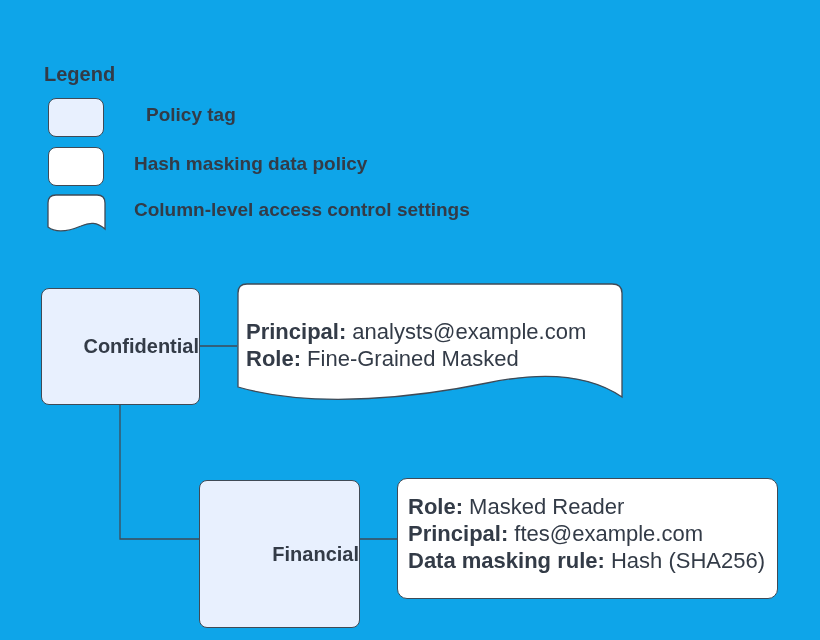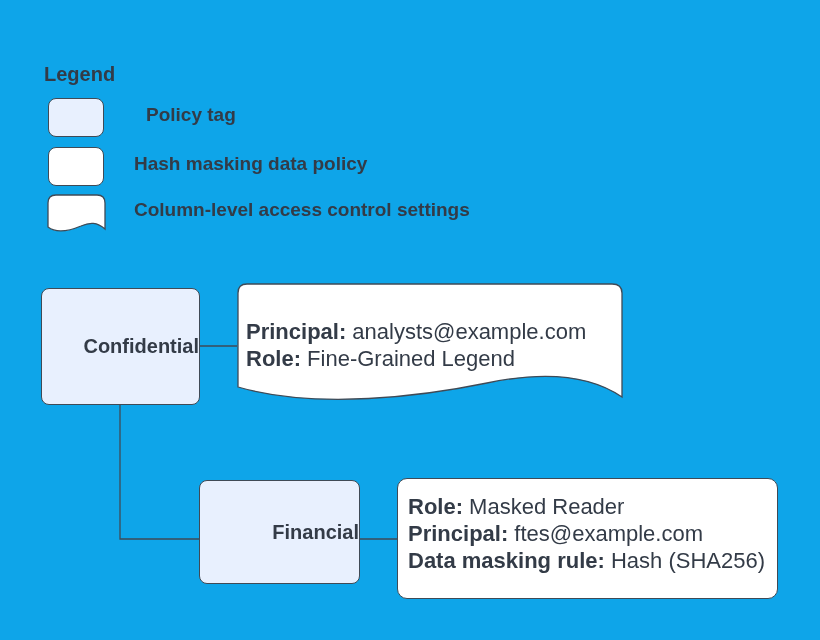--- a/index.html
+++ b/index.html
@@ -50,21 +50,21 @@
     border: 1.3px solid #3f4a56;
     border-radius: 8px;
     box-sizing: border-box;
     display: flex;
     align-items: center;
     justify-content: flex-end;
     font-size: 20px;
     font-weight: bold;
   }
   .node-confidential { left: 41px; top: 288px; width: 159px; height: 117px; }
-  .node-financial   { left: 199px; top: 480px; width: 161px; height: 104px; }
+  .node-financial   { left: 199px; top: 480px; width: 161px; height: 148px; }
 
   .policy-card {
     left: 397px; top: 478px;
     width: 381px; height: 121px;
     background: #ffffff;
     border: 1.3px solid #3f4a56;
     border-radius: 10px;
     box-sizing: border-box;
   }
 
@@ -104,21 +104,21 @@
 
   <div class="abs node node-confidential">
     <span>Confidential</span>
   </div>
 
   <svg class="abs doc-shape-svg" style="left:237px; top:283px;" width="386" height="126" viewBox="0 0 386 126">
     <path d="M 1 104 L 1 10 Q 1 1 10 1 L 375 1 Q 385 1 385 10 L 385 114 C 353 92 307 88 250 100 C 187 113 80 127 1 104 Z" fill="#ffffff" stroke="#3f4a56" stroke-width="1.3"></path>
   </svg>
   <div class="abs kv-block" style="left:246px; top:318px;">
     <div><span class="kv-label">Principal:</span><span> analysts@example.com</span></div>
-    <div><span class="kv-label">Role:</span><span> Fine-Grained Legend</span></div>
+    <div><span class="kv-label">Role:</span><span> Fine-Grained Masked</span></div>
   </div>
 
   <div class="abs node node-financial">
     <span>Financial</span>
   </div>
 
   <div class="abs policy-card"></div>
   <div class="abs kv-block" style="left:408px; top:493px;">
     <div><span class="kv-label">Role:</span><span> Masked Reader</span></div>
     <div><span class="kv-label">Principal:</span><span> ftes@example.com</span></div>

